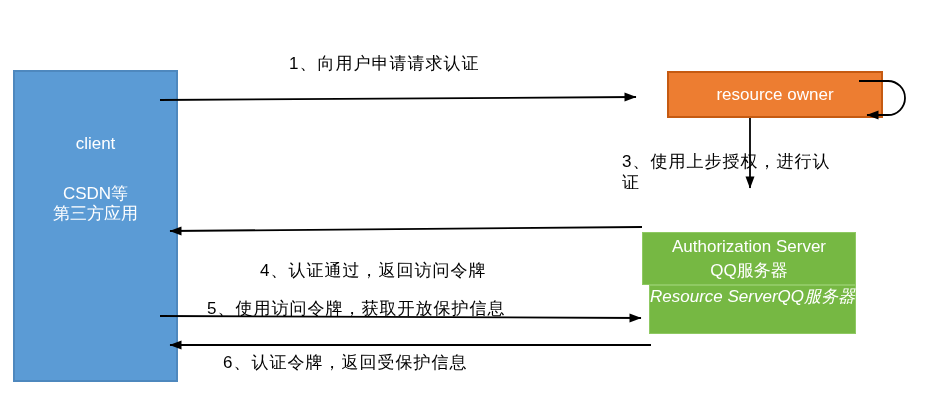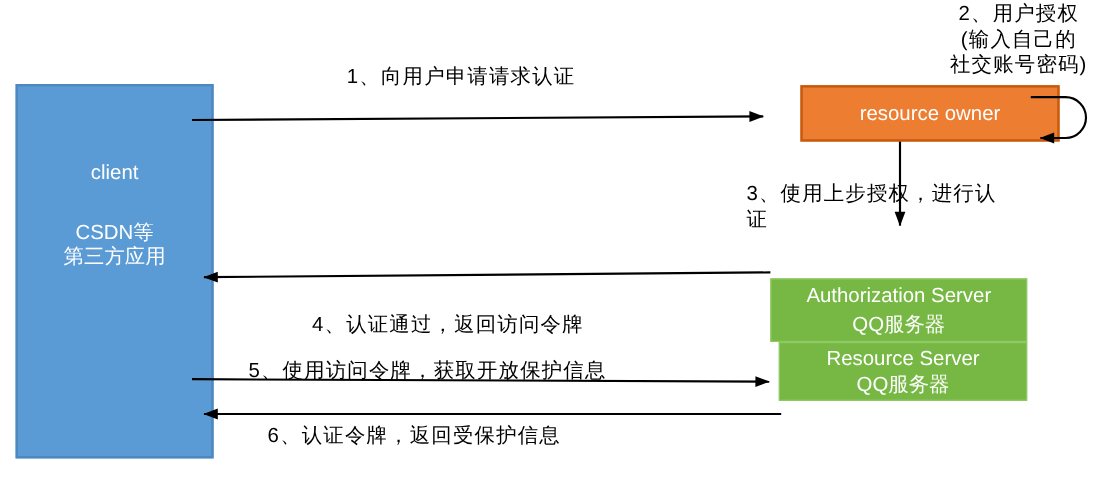--- a/index.html
+++ b/index.html
@@ -28,21 +28,21 @@
   .auth-box{
     left:642px;top:196px;width:214px;height:53px;
     background:#76B843;border:1px solid #8FC963;
     font-size:17px;line-height:24px;
     display:flex;flex-direction:column;justify-content:center;margin-top:36px;
   }
   .res-box{
     left:649px;top:285px;width:207px;height:49px;
     background:#76B843;border:1px solid #8FC963;
     font-size:17px;line-height:22px;
-    display:flex;flex-direction:column;justify-content:center;
+    display:flex;flex-direction:row;justify-content:center;font-style:italic;
   }
   
   .lbl{
     position:absolute;color:#000000;font-size:17px;line-height:22px;
     letter-spacing:1px;white-space:nowrap;z-index:2;
   }
   .lbl b{font-weight:normal;}
   .lbl-1{left:289px;top:53px;}
   .lbl-2{left:770px;top:1px;width:158px;text-align:center;line-height:21px;white-space:normal;}
   .lbl-3{left:622px;top:151px;line-height:21px;}
@@ -72,25 +72,20 @@
     <p>QQ服务器</p>
   </div>
 
   <div class="box res-box">
     <p>Resource Server</p>
     <p>QQ服务器</p>
   </div>
 
   <div class="lbl lbl-1">1、向用户申请请求认证</div>
 
-  <div class="lbl lbl-2">
-    <div>2、用户授权</div>
-    <div>(输入自己的</div>
-    <div>社交账号密码)</div>
-  </div>
 
   <div class="lbl lbl-3">
     <div>3、使用上步授权，进行认</div>
     <div>证</div>
   </div>
 
   <div class="lbl lbl-4"><span>4、认证通过，返回</span><b>访问令牌</b></div>
 
   <div class="lbl lbl-5"><span>5、使用</span><b>访问令牌</b><span>，获取开放保护信息</span></div>
 

